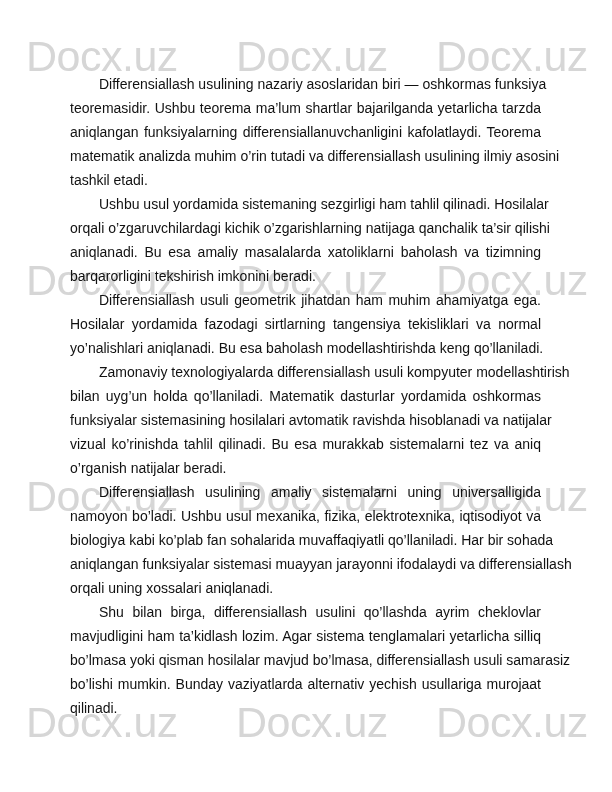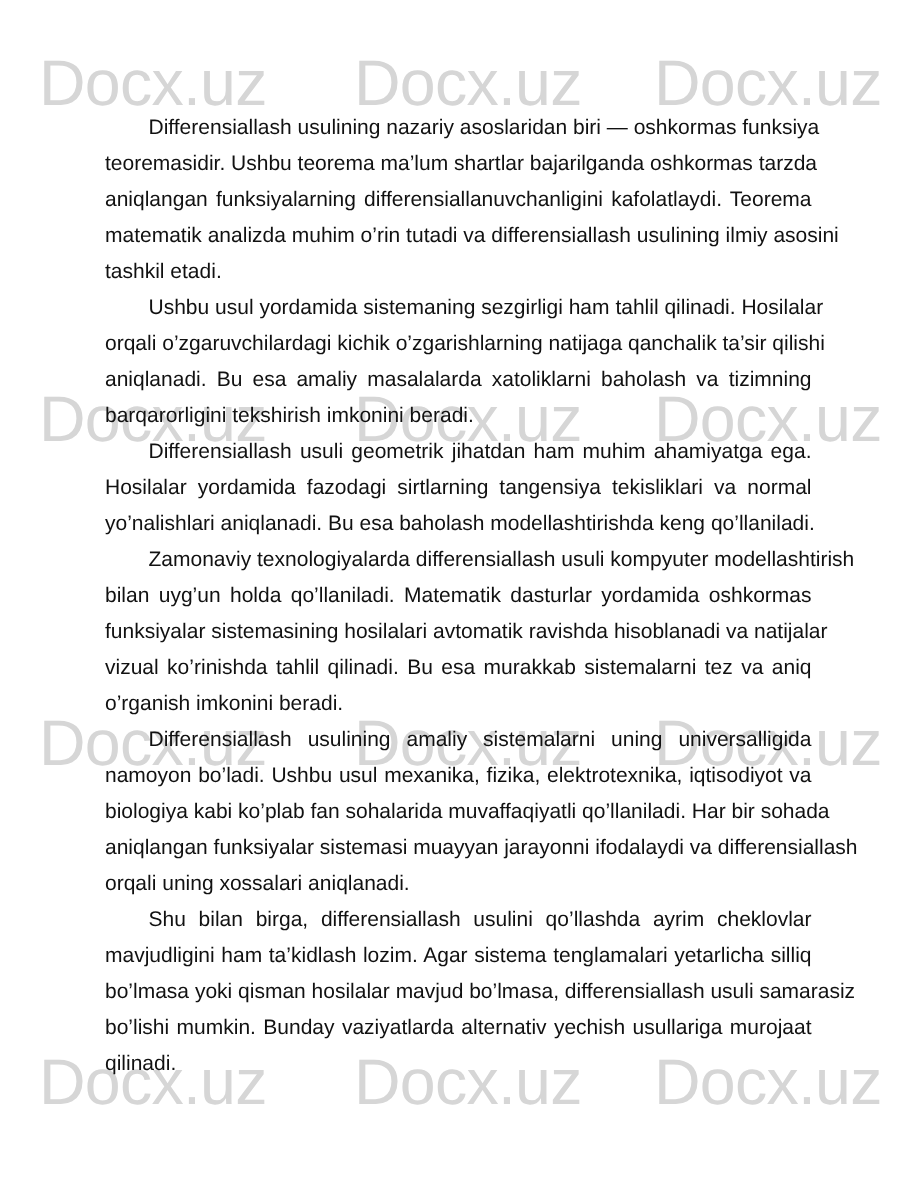--- a/index.html
+++ b/index.html
@@ -46,21 +46,21 @@
   <div class="watermark-row" style="top:702px">
     <span class="wm" style="left:26px">Docx.uz</span>
     <span class="wm" style="left:236px">Docx.uz</span>
     <span class="wm" style="left:436px">Docx.uz</span>
   </div>
 
   <div class="text-block">
 
     <div>
       <div class="line indent" style="top:0px">Differensiallash usulining nazariy asoslaridan biri — oshkormas funksiya</div>
-      <div class="line" style="top:24px">teoremasidir. Ushbu teorema ma’lum shartlar bajarilganda oshkormas tarzda</div>
+      <div class="line" style="top:24px">teoremasidir. Ushbu teorema ma’lum shartlar bajarilganda yetarlicha tarzda</div>
       <div class="line" style="top:48px">aniqlangan funksiyalarning differensiallanuvchanligini kafolatlaydi. Teorema</div>
       <div class="line" style="top:72px">matematik analizda muhim o’rin tutadi va differensiallash usulining ilmiy asosini</div>
       <div class="line last" style="top:96px">tashkil etadi.</div>
     </div>
 
     <div>
       <div class="line indent" style="top:120px">Ushbu usul yordamida sistemaning sezgirligi ham tahlil qilinadi. Hosilalar</div>
       <div class="line" style="top:144px">orqali o’zgaruvchilardagi kichik o’zgarishlarning natijaga qanchalik ta’sir qilishi</div>
       <div class="line" style="top:168px">aniqlanadi. Bu esa amaliy masalalarda xatoliklarni baholash va tizimning</div>
       <div class="line last" style="top:192px">barqarorligini tekshirish imkonini beradi.</div>
@@ -70,21 +70,21 @@
       <div class="line indent" style="top:216px">Differensiallash usuli geometrik jihatdan ham muhim ahamiyatga ega.</div>
       <div class="line" style="top:240px">Hosilalar yordamida fazodagi sirtlarning tangensiya tekisliklari va normal</div>
       <div class="line last" style="top:264px">yo’nalishlari aniqlanadi. Bu esa baholash modellashtirishda keng qo’llaniladi.</div>
     </div>
 
     <div>
       <div class="line indent" style="top:288px">Zamonaviy texnologiyalarda differensiallash usuli kompyuter modellashtirish</div>
       <div class="line" style="top:312px">bilan uyg’un holda qo’llaniladi. Matematik dasturlar yordamida oshkormas</div>
       <div class="line" style="top:336px">funksiyalar sistemasining hosilalari avtomatik ravishda hisoblanadi va natijalar</div>
       <div class="line" style="top:360px">vizual ko’rinishda tahlil qilinadi. Bu esa murakkab sistemalarni tez va aniq</div>
-      <div class="line last" style="top:384px">o’rganish imkonini beradi.</div>
+      <div class="line last" style="top:384px">o’rganish natijalar beradi.</div>
     </div>
 
     <div>
       <div class="line indent" style="top:408px">Differensiallash usulining amaliy sistemalarni uning universalligida</div>
       <div class="line" style="top:432px">namoyon bo’ladi. Ushbu usul mexanika, fizika, elektrotexnika, iqtisodiyot va</div>
       <div class="line" style="top:456px">biologiya kabi ko’plab fan sohalarida muvaffaqiyatli qo’llaniladi. Har bir sohada</div>
       <div class="line" style="top:480px">aniqlangan funksiyalar sistemasi muayyan jarayonni ifodalaydi va differensiallash</div>
       <div class="line last" style="top:504px">orqali uning xossalari aniqlanadi.</div>
     </div>
 

